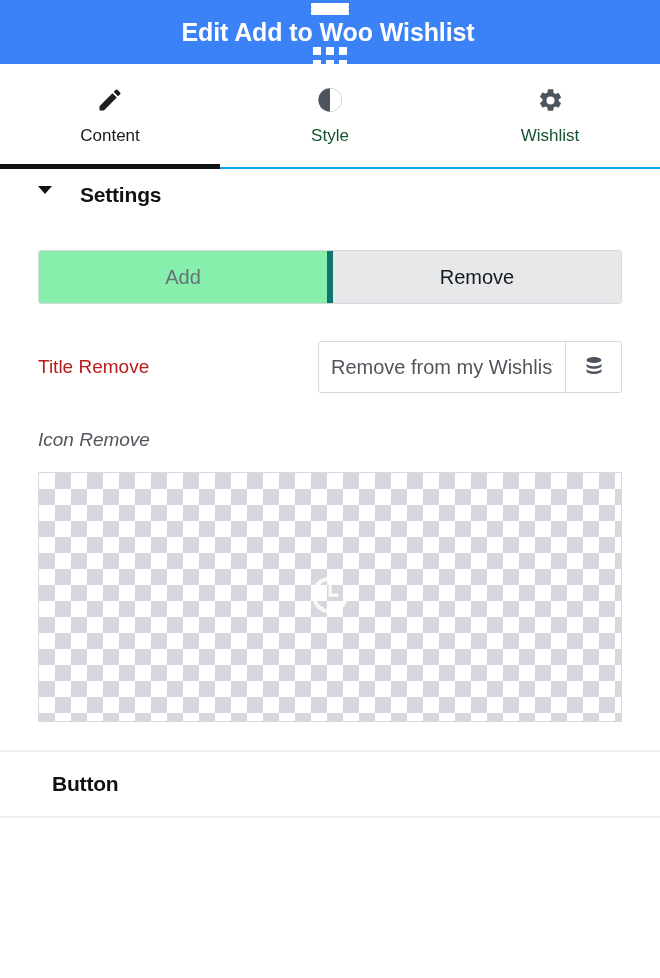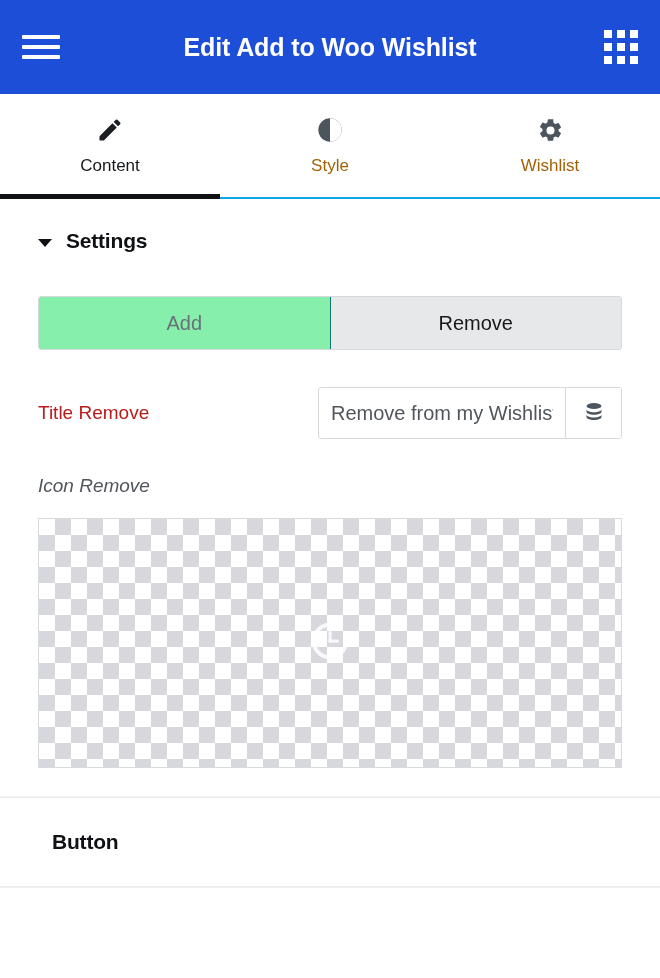--- a/index.html
+++ b/index.html
@@ -5,26 +5,27 @@
   * { box-sizing: border-box; margin: 0; padding: 0; }
   html, body {
     width: 660px; height: 978px;
     background: #ffffff;
     font-family: "Liberation Sans", sans-serif;
     overflow: hidden;
   }
 
   
   .topbar {
-    height: 94px;
-    background: #1d4ed8;
+    height: 64px;
+    background: #3b82f6;
     display: flex;
     align-items: center;
     justify-content: space-between;
     padding: 0 22px;
+    flex-direction: column;
   }
   .hamburger {
     width: 38px; height: 30px;
     display: flex; flex-direction: column; justify-content: space-between;
     padding: 3px 0;
     cursor: pointer;
   }
   .hamburger span {
     display: block; height: 4px; width: 38px;
     background: #ffffff; border-radius: 1px;
@@ -61,38 +62,38 @@
     flex: 1 1 25%;
     display: flex; flex-direction: column;
     align-items: center; justify-content: center;
     gap: 11px;
     cursor: pointer;
     position: relative;
   }
   .tab .tab-icon { height: 30px; display: flex; align-items: center; justify-content: center; }
   .tab .tab-label {
     font-size: 17px;
-    color: #a16207;
+    color: #14532d;
   }
   .tab.active .tab-label { color: #16191c; }
   .tab.active::after {
     content: "";
     position: absolute;
     left: 0; right: 0; bottom: -2px;
     height: 5px;
     background: #0f1114;
   }
   .tab-icon svg { display: block; }
 
   
   .panel { background: #ffffff; }
 
   .section-header {
-    display: flex; align-items: center; gap: 14px;
-    padding: 30px 38px 0 38px;
+    display: flex; gap: 28px;
+    padding: 14px 38px 0 38px;
     cursor: pointer;
   }
   .section-header .caret-down {
     width: 0; height: 0;
     border-left: 7px solid transparent;
     border-right: 7px solid transparent;
     border-top: 8px solid #0f1114;
     margin-top: 3px;
   }
   .section-title {
@@ -112,21 +113,21 @@
     height: 54px;
   }
   .choice {
     flex: 1;
     display: flex; align-items: center; justify-content: center;
     font-size: 20px;
     color: #6a7279;
     background: #86efac;
     cursor: pointer;
   }
-  .choice + .choice { border-left: 1px solid #0f766e; text-align: center; }
+  .choice + .choice { border-left: 6px solid #0f766e; text-align: center; }
   .choice.selected { background: #e6e8ea; color: #16191c; }
 
   
   .control-row {
     margin-top: 37px;
     display: flex; align-items: center;
   }
   .control-label {
     font-size: 19px; color: #b91c1c;
     flex: 0 0 auto;
@@ -181,21 +182,21 @@
     left: 50%; top: 50%;
     transform: translate(-50%, -50%);
     opacity: 0.85;
   }
 
   .spacer-bottom { height: 28px; }
 
   .divider { height: 2px; background: #eceef0; }
 
   .collapsed-section {
-    padding: 32px 38px;
+    padding: 20px 38px;
     display: flex; align-items: center; gap: 14px;
     cursor: pointer;
   }
 </style>
 </head>
 <body>
 
 <div class="topbar">
   <div class="hamburger">
     <span></span>

